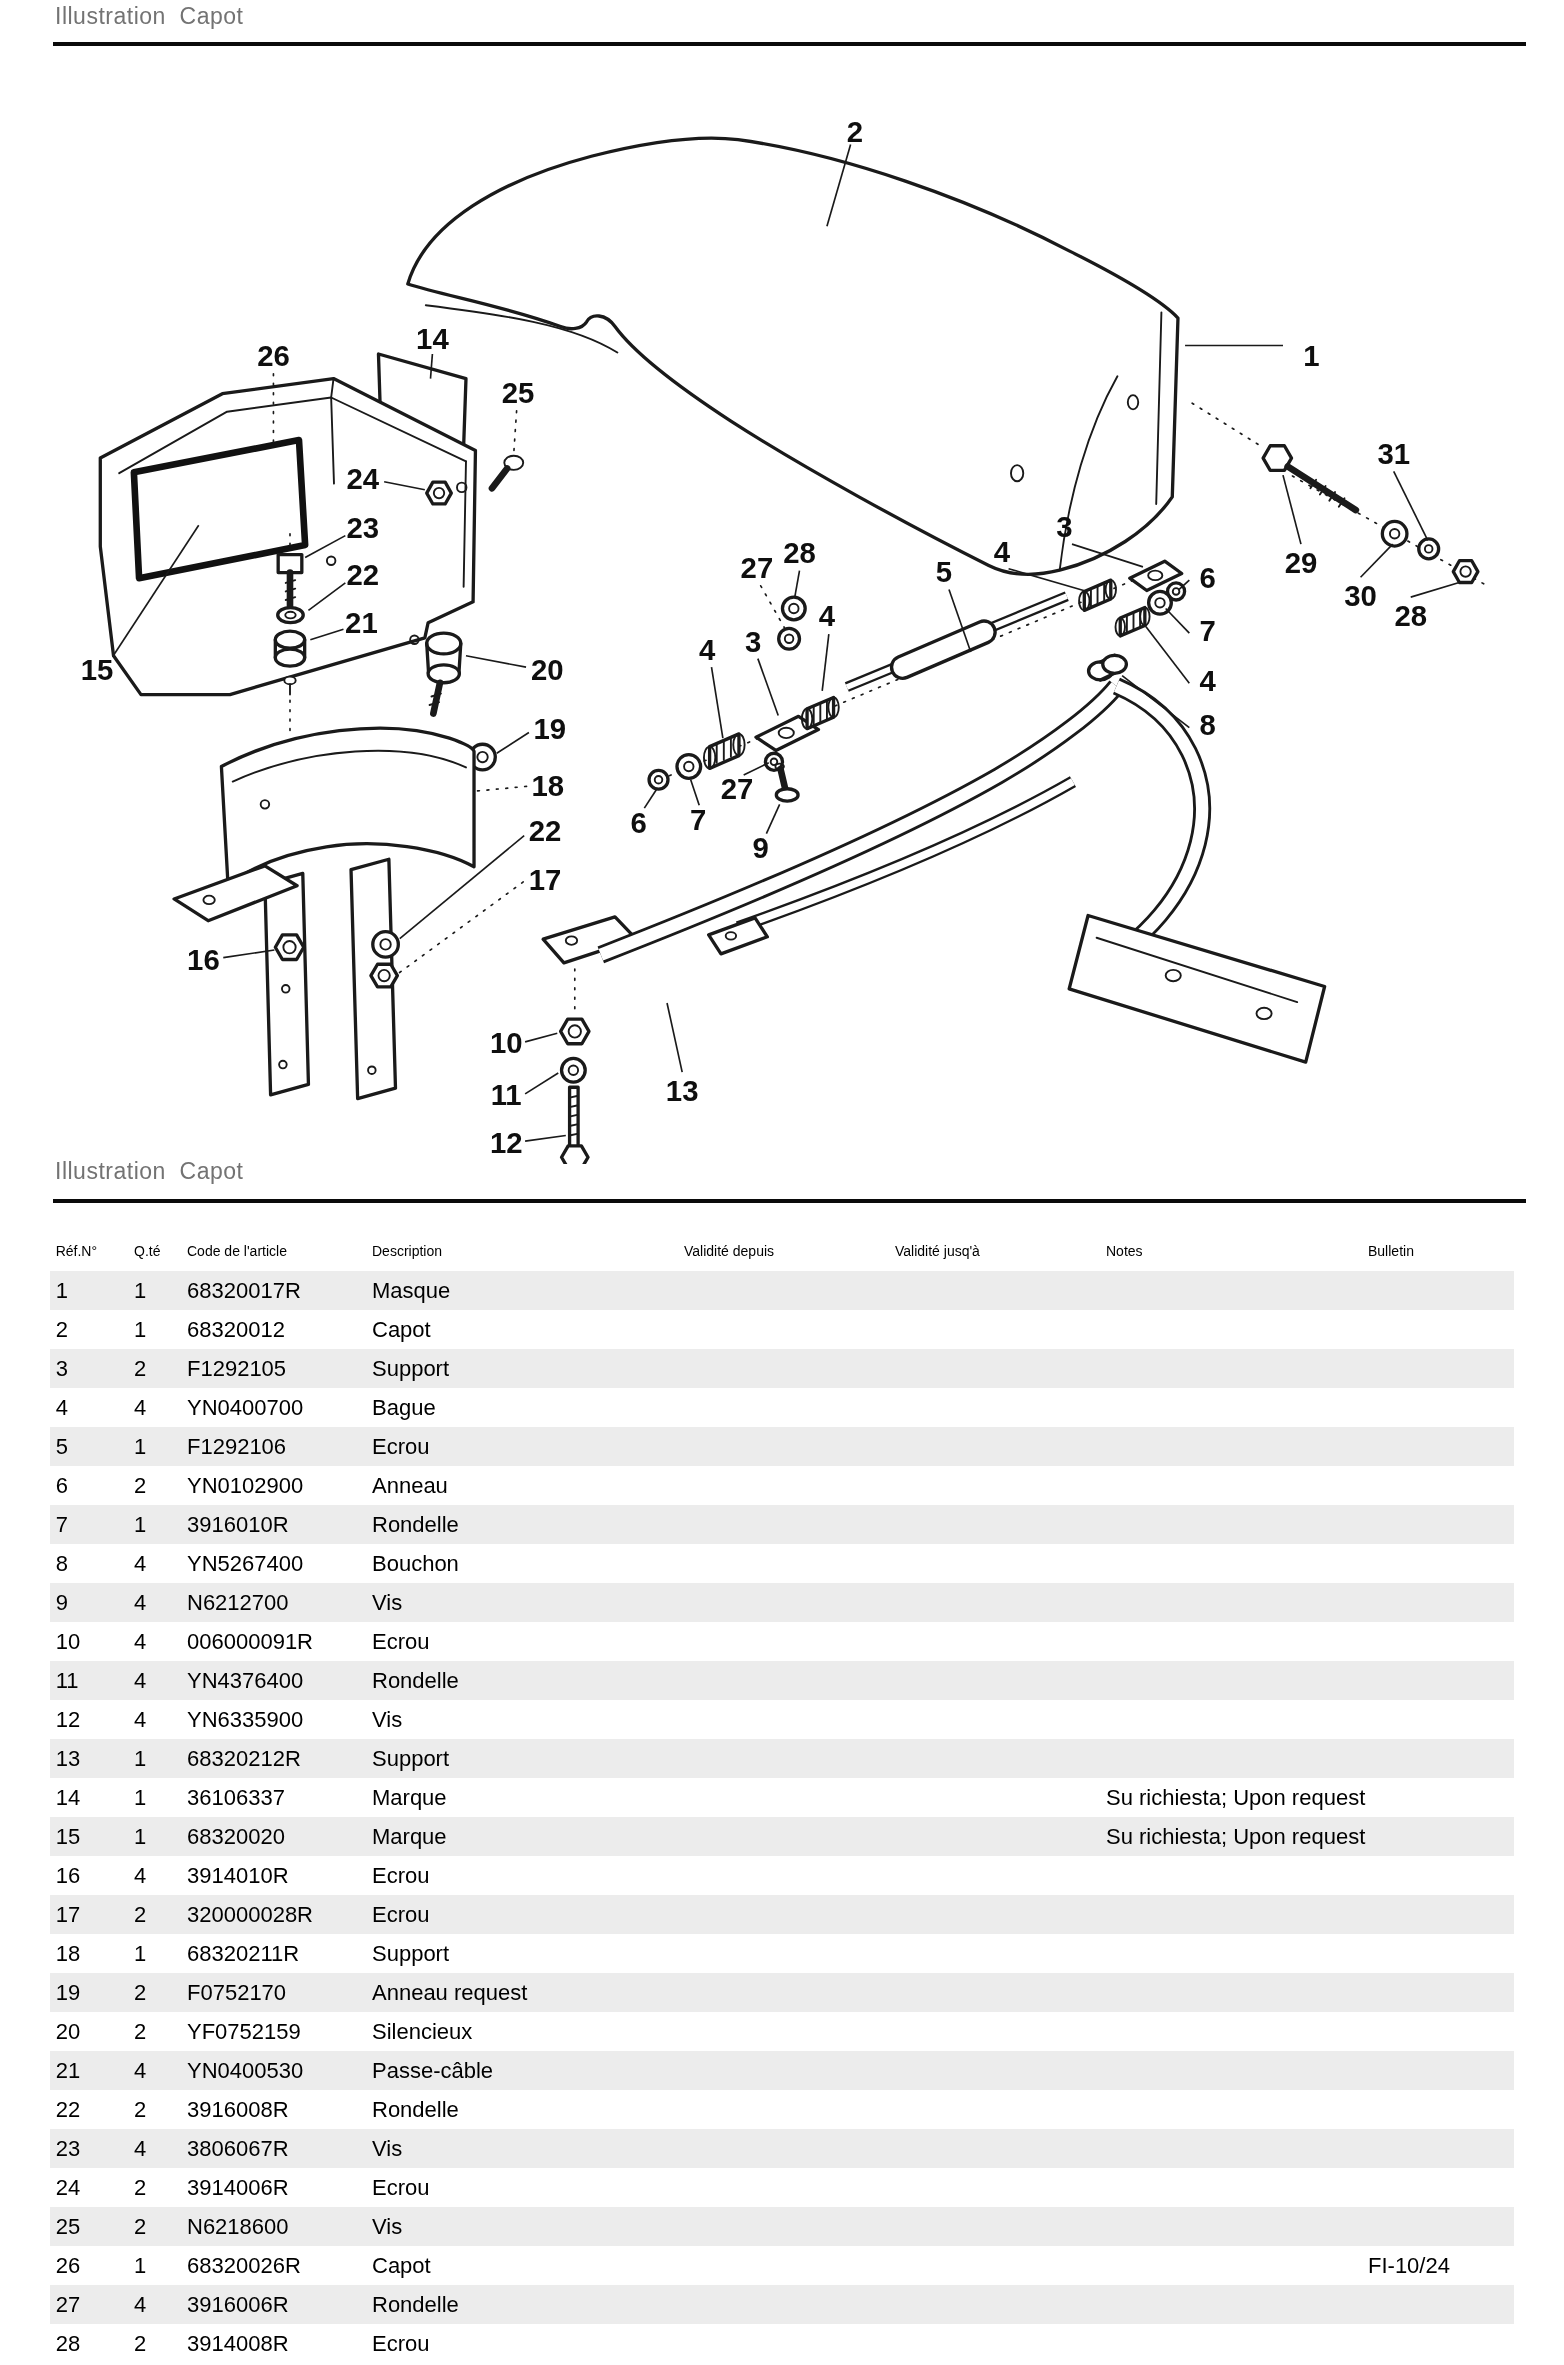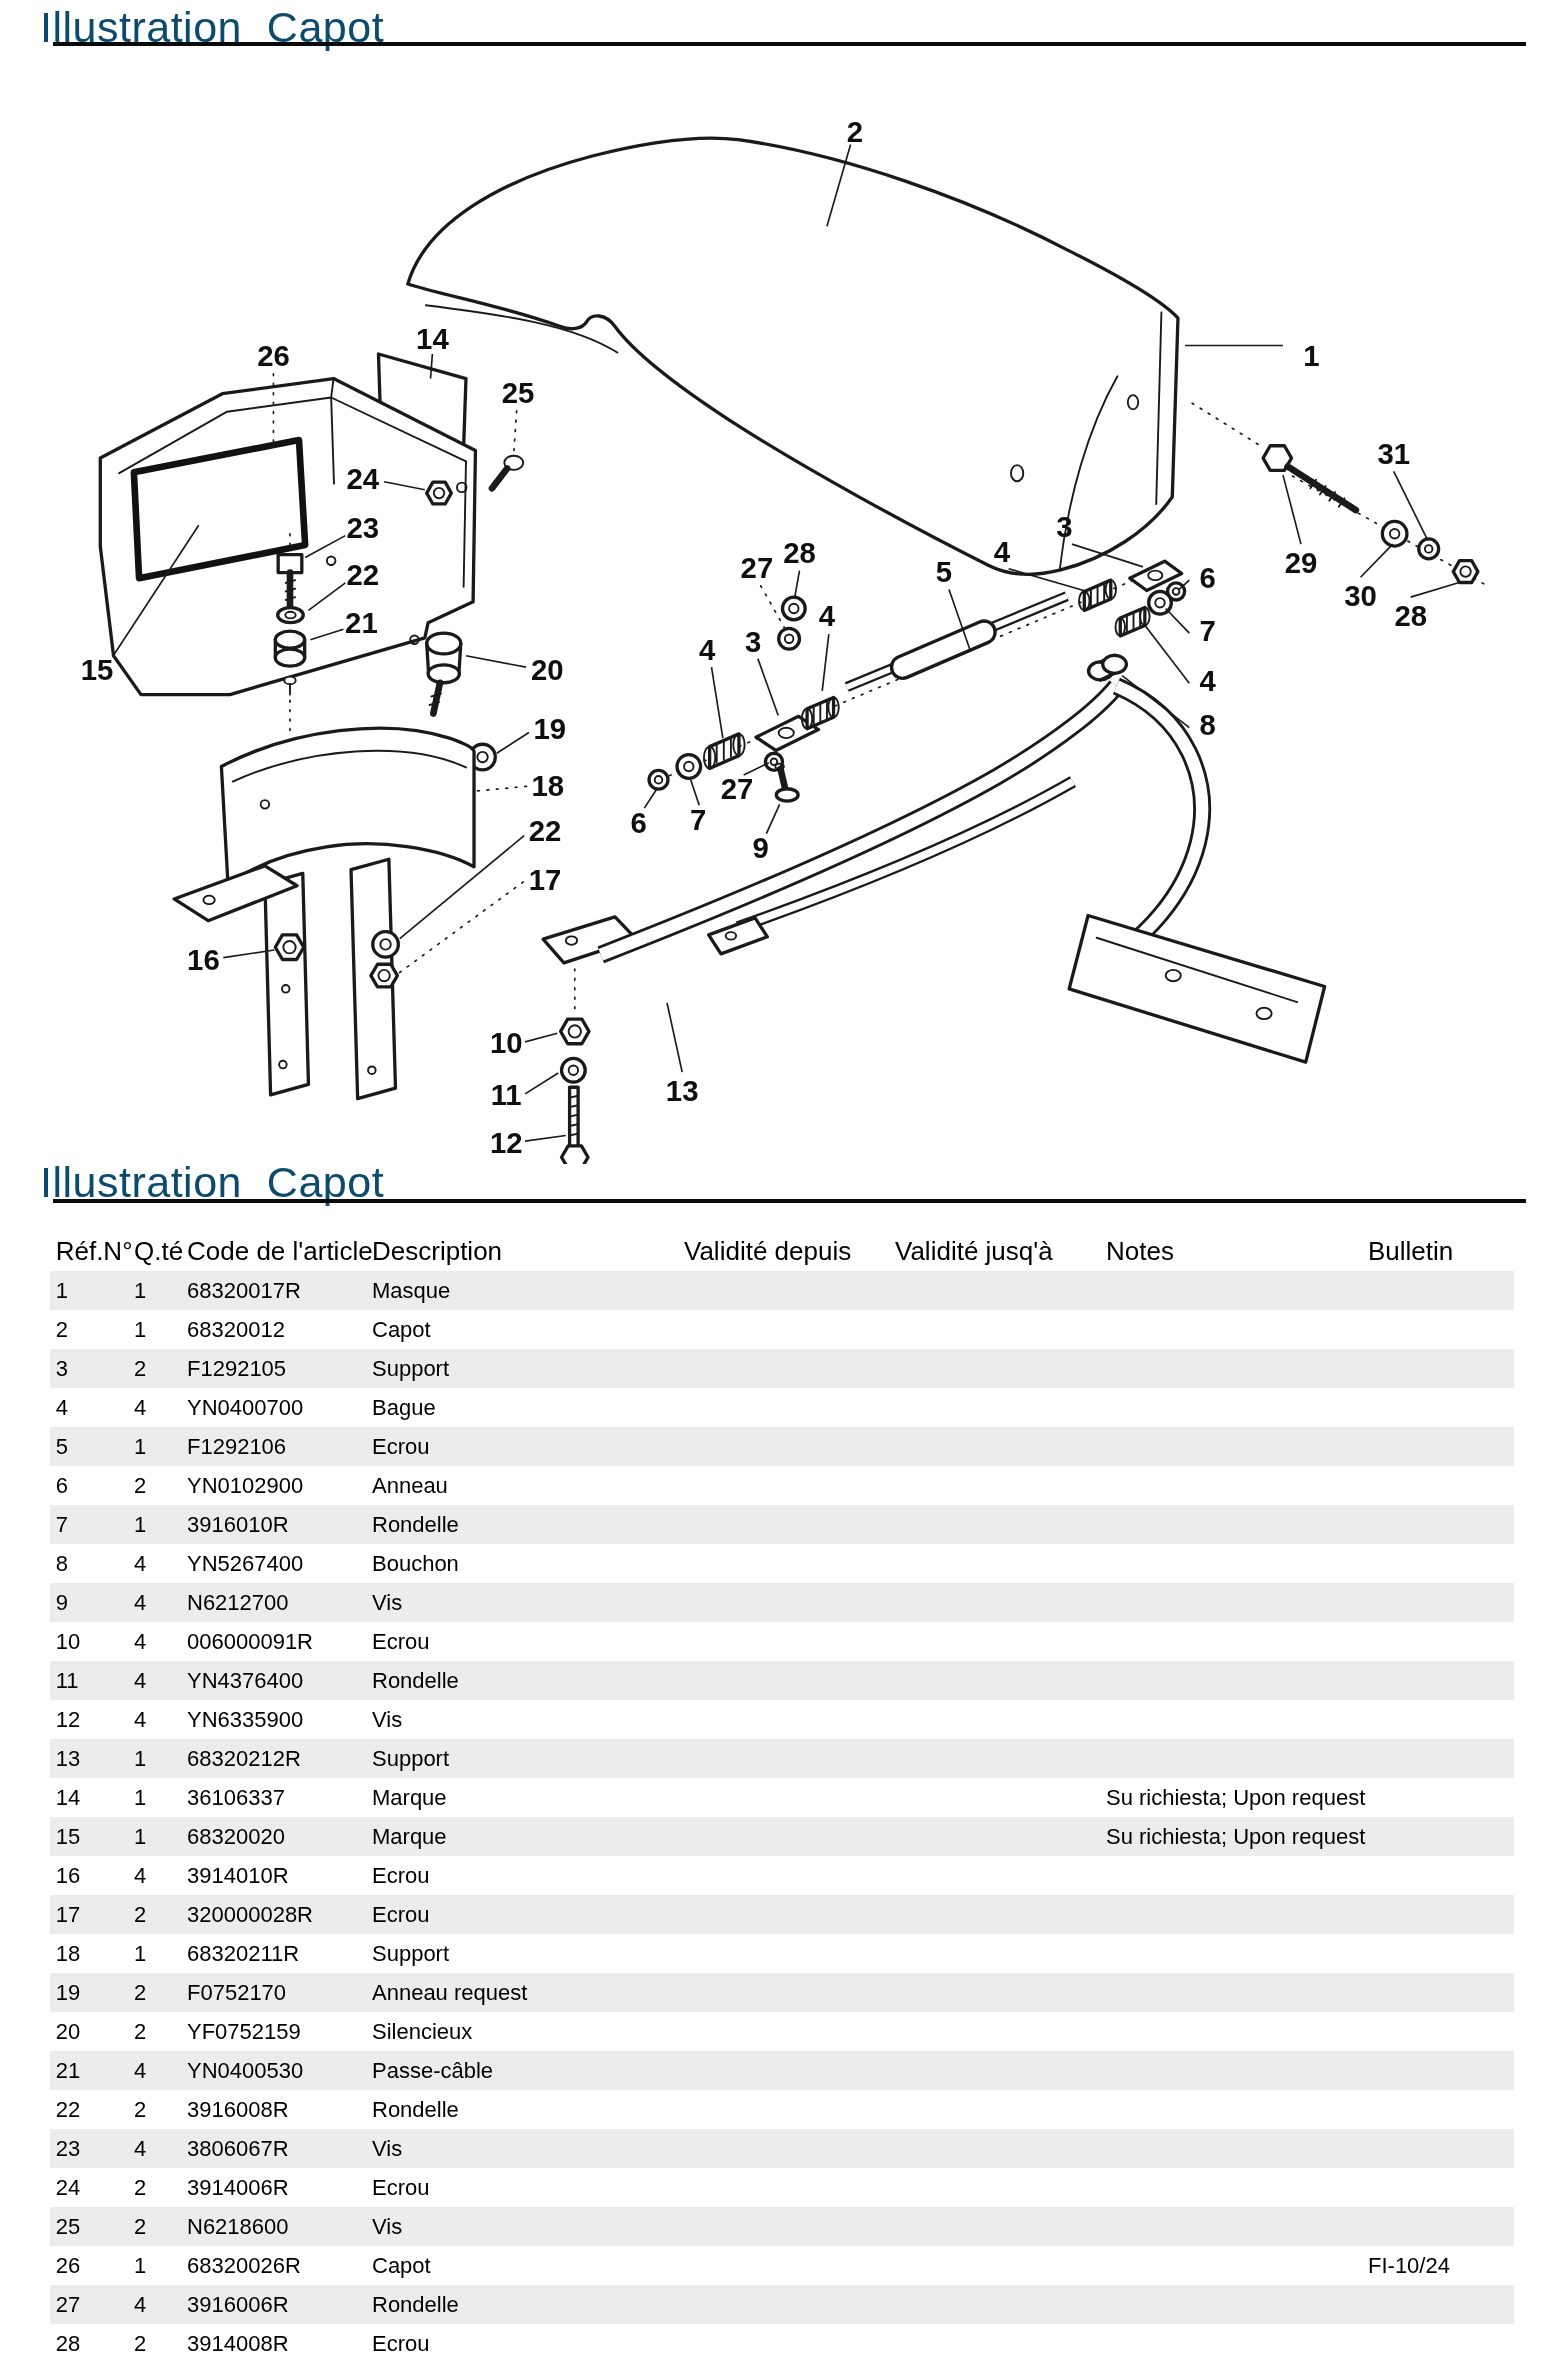--- a/index.html
+++ b/index.html
@@ -1,21 +1,21 @@
 <!DOCTYPE html>
 <html style="font-size:7.6px"><head>
 <meta charset="utf-8">
 <style>
   html,body{margin:0;padding:0}
   body{
     width:1564px;height:2487px;position:relative;overflow:hidden;
     background:#ffffff;color:#000;
     font-family:"Liberation Sans","DejaVu Sans",sans-serif;
   }
-  .title{position:absolute;left:40px;font-size:43px;letter-spacing:0.5px;white-space:pre;color:#0c4a6e}
+  .title{position:absolute;left:55px;font-size:23px;letter-spacing:0.5px;white-space:pre;color:#737373}
   #title-top{top:2.8px}
   #title-section{top:1158px}
   .rule{position:absolute;left:53px;width:1473px;height:4.3px;background:#0a0a0a}
   #rule-top{top:42px}
   #rule-section{top:1199px}
 
   
   #diagram{position:absolute;left:0;top:0}
   .part{fill:none;stroke:#1a1a1a;stroke-width:7;stroke-linejoin:round;stroke-linecap:round}
   .fw{fill:#ffffff}
@@ -30,21 +30,21 @@
   .tubew{fill:none;stroke:#fff;stroke-width:26}
   .tube2{fill:none;stroke:#1a1a1a;stroke-width:26}
   .tube2w{fill:none;stroke:#fff;stroke-width:16}
   .leader{stroke:#1a1a1a;stroke-width:3.5;fill:none}
   .dash{stroke-dasharray:4 16;stroke-linecap:round}
   .callout{font-family:"Liberation Sans","DejaVu Sans",sans-serif;font-weight:bold;font-size:62px;fill:#0f0f0f;text-anchor:middle}
 
   
   #table{position:absolute;left:50px;top:1230px;width:1464px}
   .thead{position:relative;height:41px}
-  .hcell{position:absolute;top:50%;transform:translateY(-50%);font-size:26px;color:#000;white-space:pre}
+  .hcell{position:absolute;top:50%;transform:translateY(-50%);font-size:14px;color:#000;white-space:pre}
   .trow{position:relative;height:39px}
   .trow.odd{background:#ececec}
   .cell{position:absolute;top:50%;transform:translateY(-50%);font-size:22px;color:#000;white-space:pre}
   .c-ref{left:5.7px}
   .c-qty{left:84px}
   .c-code{left:137px}
   .c-desc{left:322px}
   .c-vfrom{left:634px}
   .c-vto{left:845px}
   .c-notes{left:1056px}

